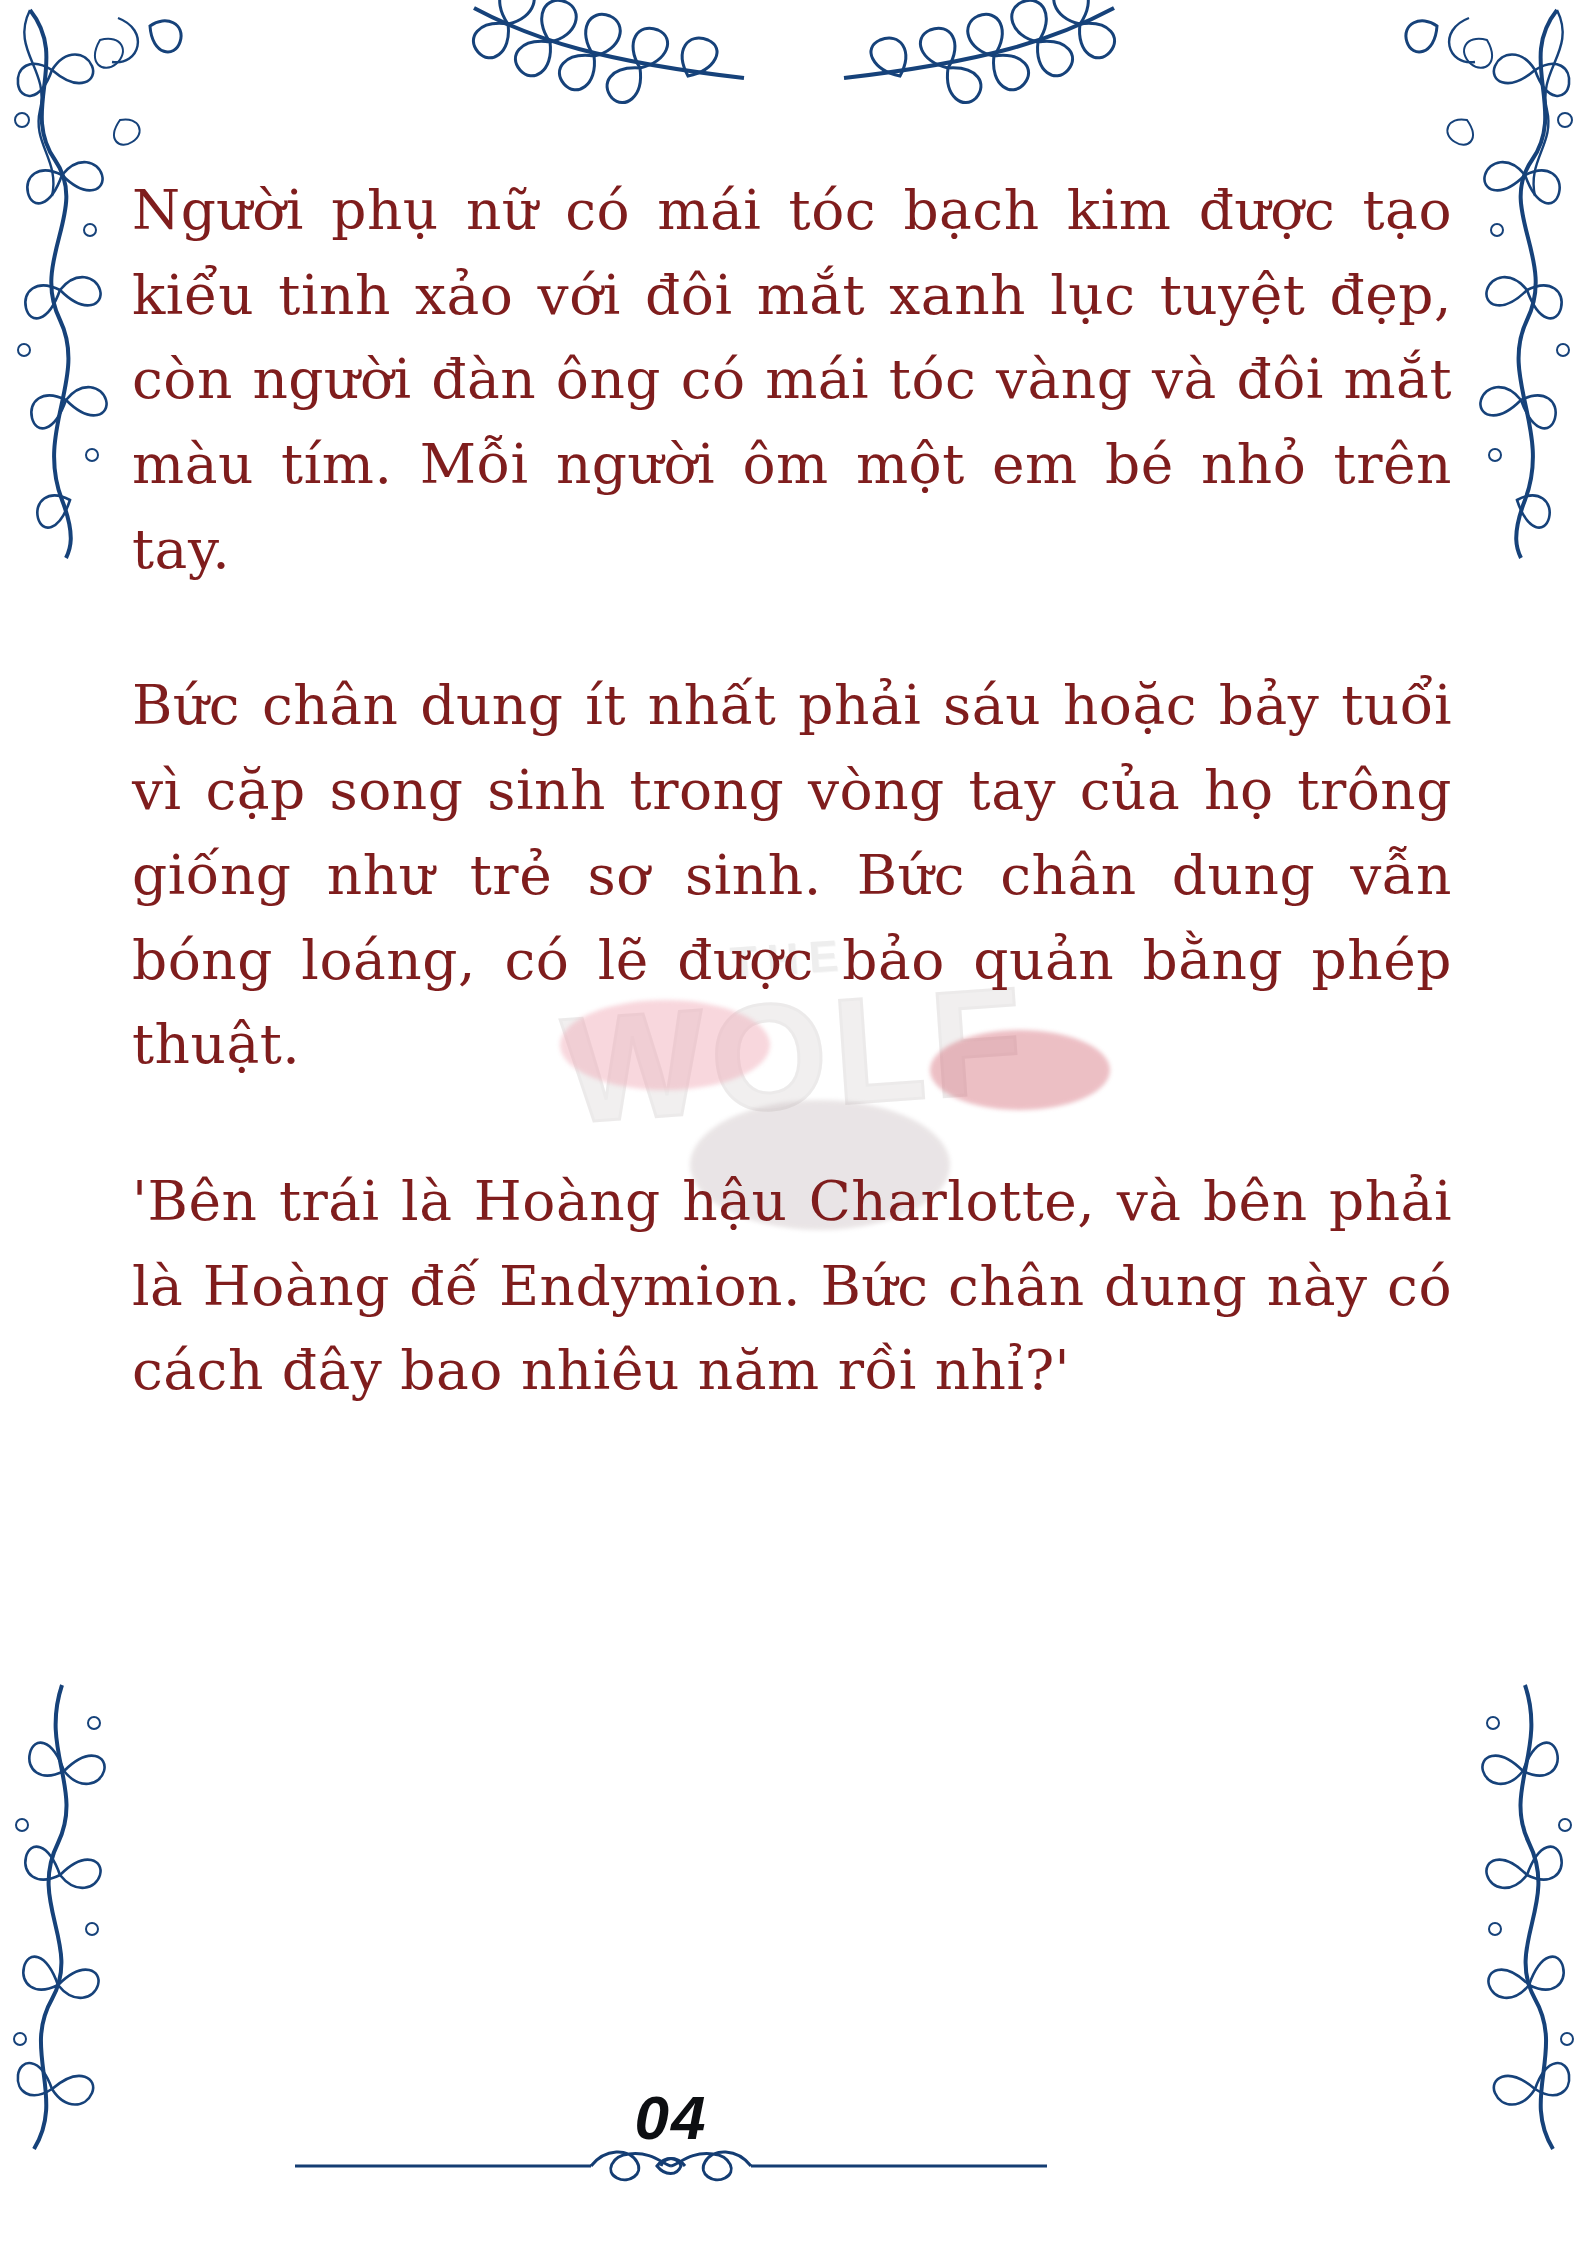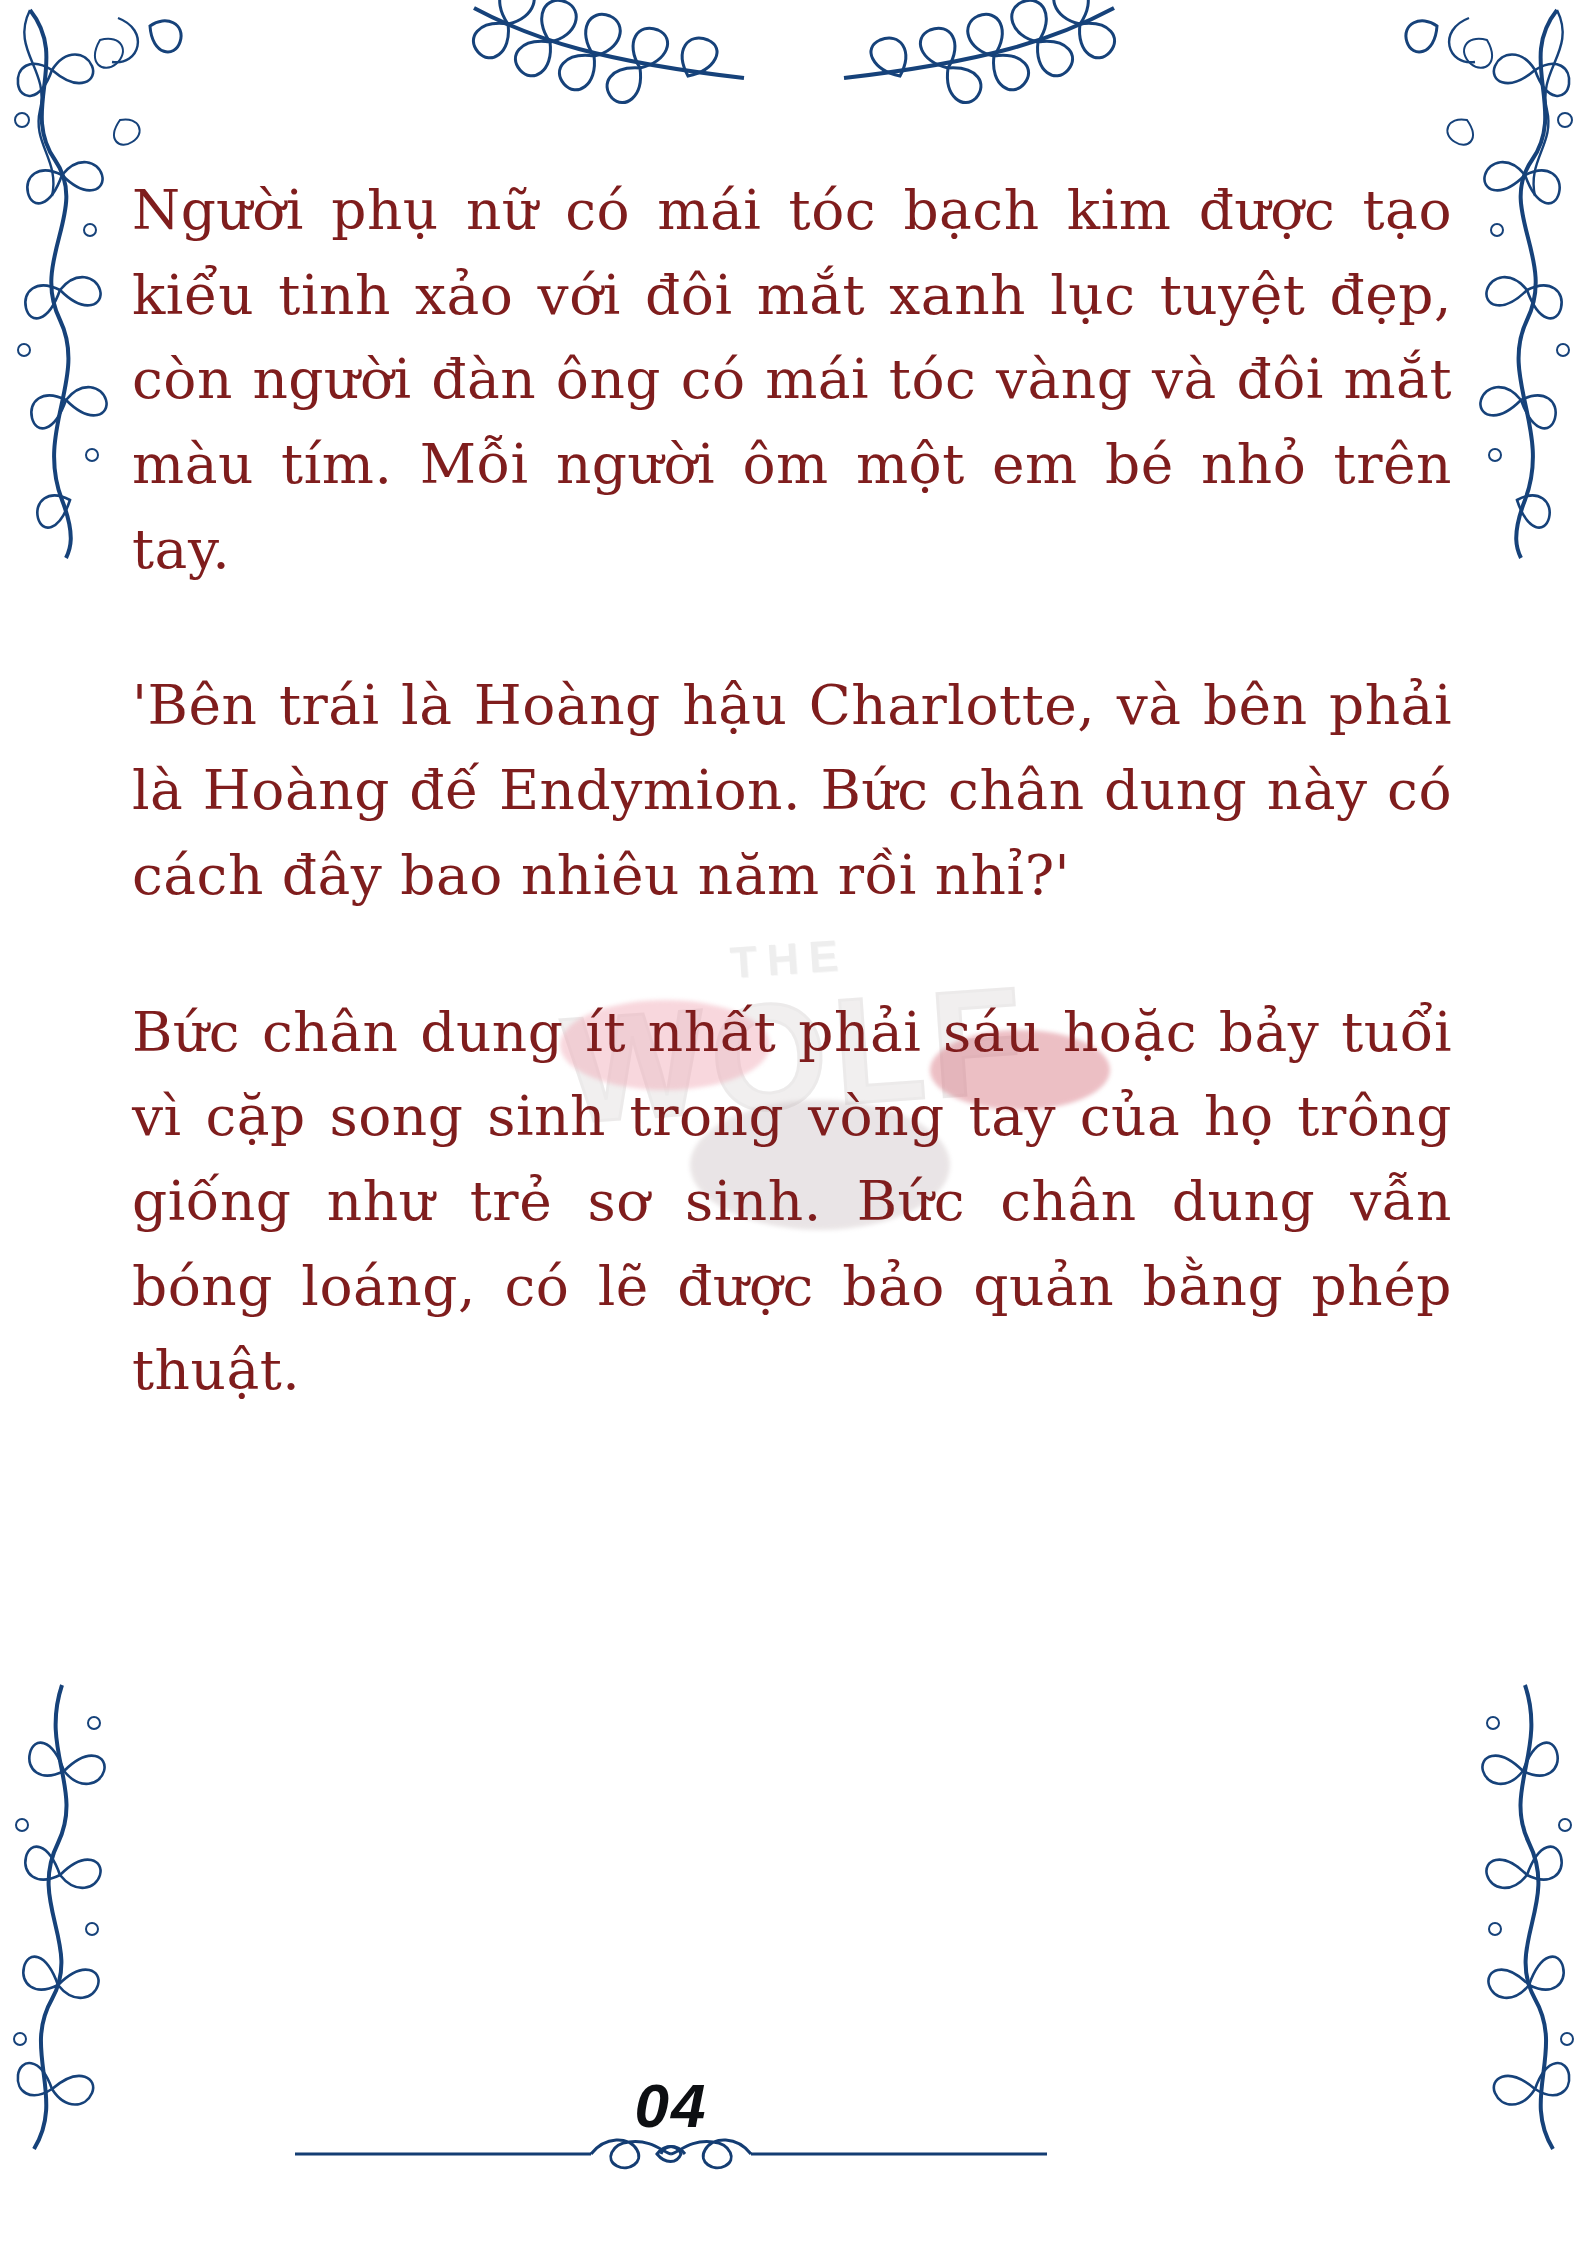--- a/index.html
+++ b/index.html
@@ -88,21 +88,21 @@
     text-align: justify;
     margin: 0 0 72px 0;
     letter-spacing: 0.5px;
   }
   .para:last-child { margin-bottom: 0; }
 
   
   .footer {
     position: absolute;
     left: 0;
-    bottom: 16px;
+    bottom: 4px;
     width: 1342px;
     height: 170px;
   }
   .page-number {
     position: absolute;
     left: 50%;
     transform: translateX(-50%);
     bottom: 88px;
     font-family: "Liberation Sans", sans-serif;
     font-weight: bold;
@@ -257,22 +257,22 @@
 <div class="watermark">
   <div class="wm-top">THE</div>
   <div class="wm-main">WOLF</div>
 </div>
 <div class="wm-blob" style="left:560px; top:1000px; width:210px; height:90px; background:#f0a7b4; opacity:0.45;"></div>
 <div class="wm-blob" style="left:930px; top:1030px; width:180px; height:80px; background:#d2606e; opacity:0.40;"></div>
 <div class="wm-blob" style="left:690px; top:1100px; width:260px; height:130px; background:#b9a9ad; opacity:0.30;"></div>
 
 <div class="page-body">
   <p class="para">Người phụ nữ có mái tóc bạch kim được tạo kiểu tinh xảo với đôi mắt xanh lục tuyệt đẹp, còn người đàn ông có mái tóc vàng và đôi mắt màu tím. Mỗi người ôm một em bé nhỏ trên tay.</p>
+  <p class="para">Bức chân dung ít nhất phải sáu hoặc bảy tuổi vì cặp song sinh trong vòng tay của họ trông giống như trẻ sơ sinh. Bức chân dung vẫn bóng loáng, có lẽ được bảo quản bằng phép thuật.</p>
   <p class="para">'Bên trái là Hoàng hậu Charlotte, và bên phải là Hoàng đế Endymion. Bức chân dung này có cách đây bao nhiêu năm rồi nhỉ?'</p>
-  <p class="para">Bức chân dung ít nhất phải sáu hoặc bảy tuổi vì cặp song sinh trong vòng tay của họ trông giống như trẻ sơ sinh. Bức chân dung vẫn bóng loáng, có lẽ được bảo quản bằng phép thuật.</p>
 </div>
 
 <div class="footer">
   <div class="page-number">04</div>
   <div class="footer-rule">
     <svg width="760" height="40" viewBox="0 0 760 40" fill="none" stroke="#143d73" stroke-width="3">
       <path d="M4 20 H300" stroke-width="3.2"></path>
       <path d="M460 20 H756" stroke-width="3.2"></path>
       <path d="M300 20 c14 -18 38 -18 46 -4 c7 12 -8 22 -20 16 c-12 -6 -6 -22 12 -24 c22 -3 34 10 42 12"></path>
       <path d="M460 20 c-14 -18 -38 -18 -46 -4 c-7 12 8 22 20 16 c12 -6 6 -22 -12 -24 c-22 -3 -34 10 -42 12"></path>

